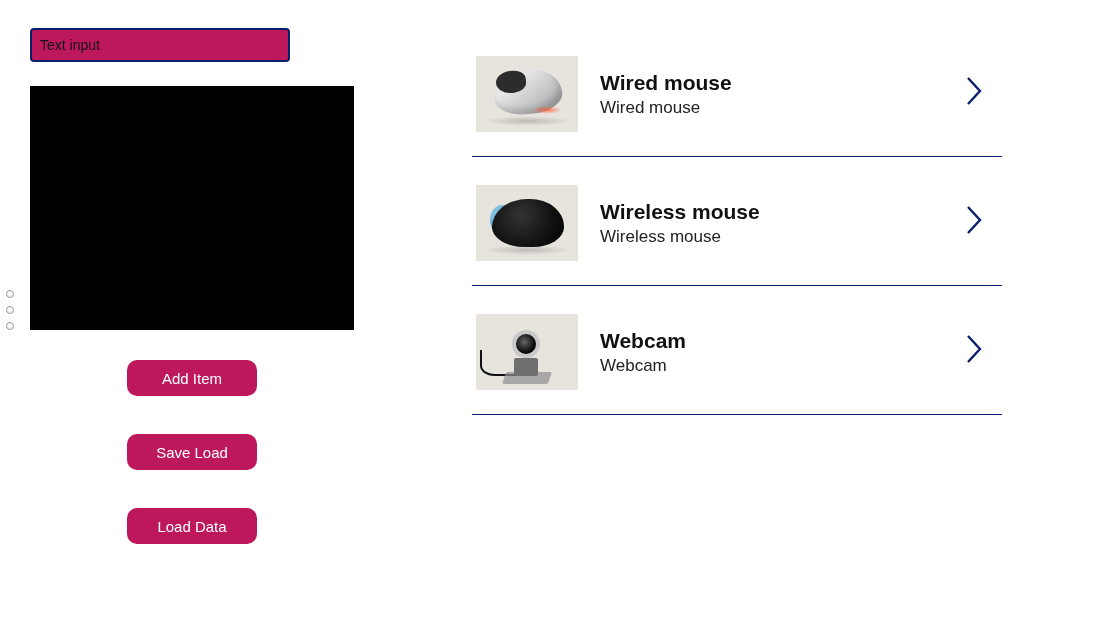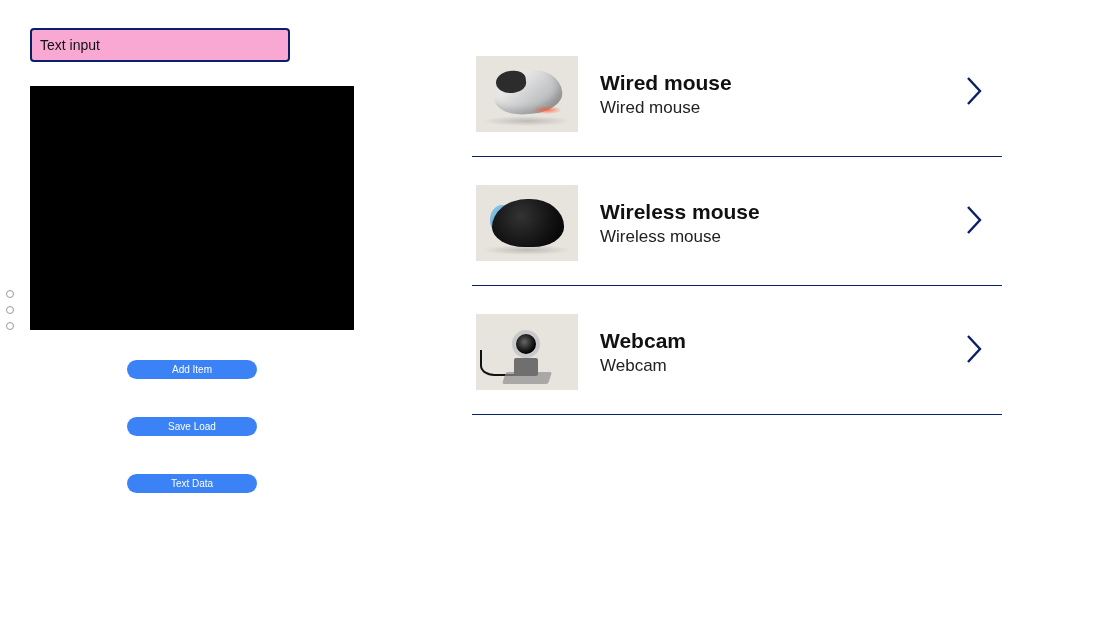--- a/index.html
+++ b/index.html
@@ -38,42 +38,42 @@
     }
     .text-input {
       width: 260px;
       height: 34px;
       border: 2px solid #0a1f6b;
       border-radius: 4px;
       padding: 4px 8px;
       font-size: 14px;
       color: #111;
       outline: none;
-      background: #f9a8d4;
+      background: #be185d;
     }
     .preview-box {
       margin-top: 24px;
       width: 324px;
       height: 244px;
       background: #000000;
     }
     .button-stack {
       margin-top: 30px;
       display: flex;
       flex-direction: column;
       align-items: center;
       gap: 38px;
       width: 324px;
     }
     .action-button {
       width: 130px;
-      height: 19px;
-      background: #3b82f6;
+      height: 36px;
+      background: #be185d;
       color: #ffffff;
-      font-size: 10px;
+      font-size: 15px;
       border: none;
       border-radius: 10px;
       cursor: pointer;
       display: flex;
       align-items: center;
       justify-content: center;
     }
     .list-panel {
       position: absolute;
       left: 472px;
@@ -207,21 +207,21 @@
   <div class="page-dot"></div>
 </div>
 
 <div class="left-panel">
   <input class="text-input" type="text" value="Text input" style="">
   <div class="preview-box"></div>
 
   <div class="button-stack">
     <button class="action-button">Add Item</button>
     <button class="action-button">Save Load</button>
-    <button class="action-button">Text Data</button>
+    <button class="action-button">Load Data</button>
   </div>
 </div>
 
 <div class="list-panel">
 
   <div class="list-item">
     <div class="thumb">
       <div class="wired-mouse-body"></div>
       <div class="wired-mouse-btn"></div>
       <div class="wired-glow"></div>

